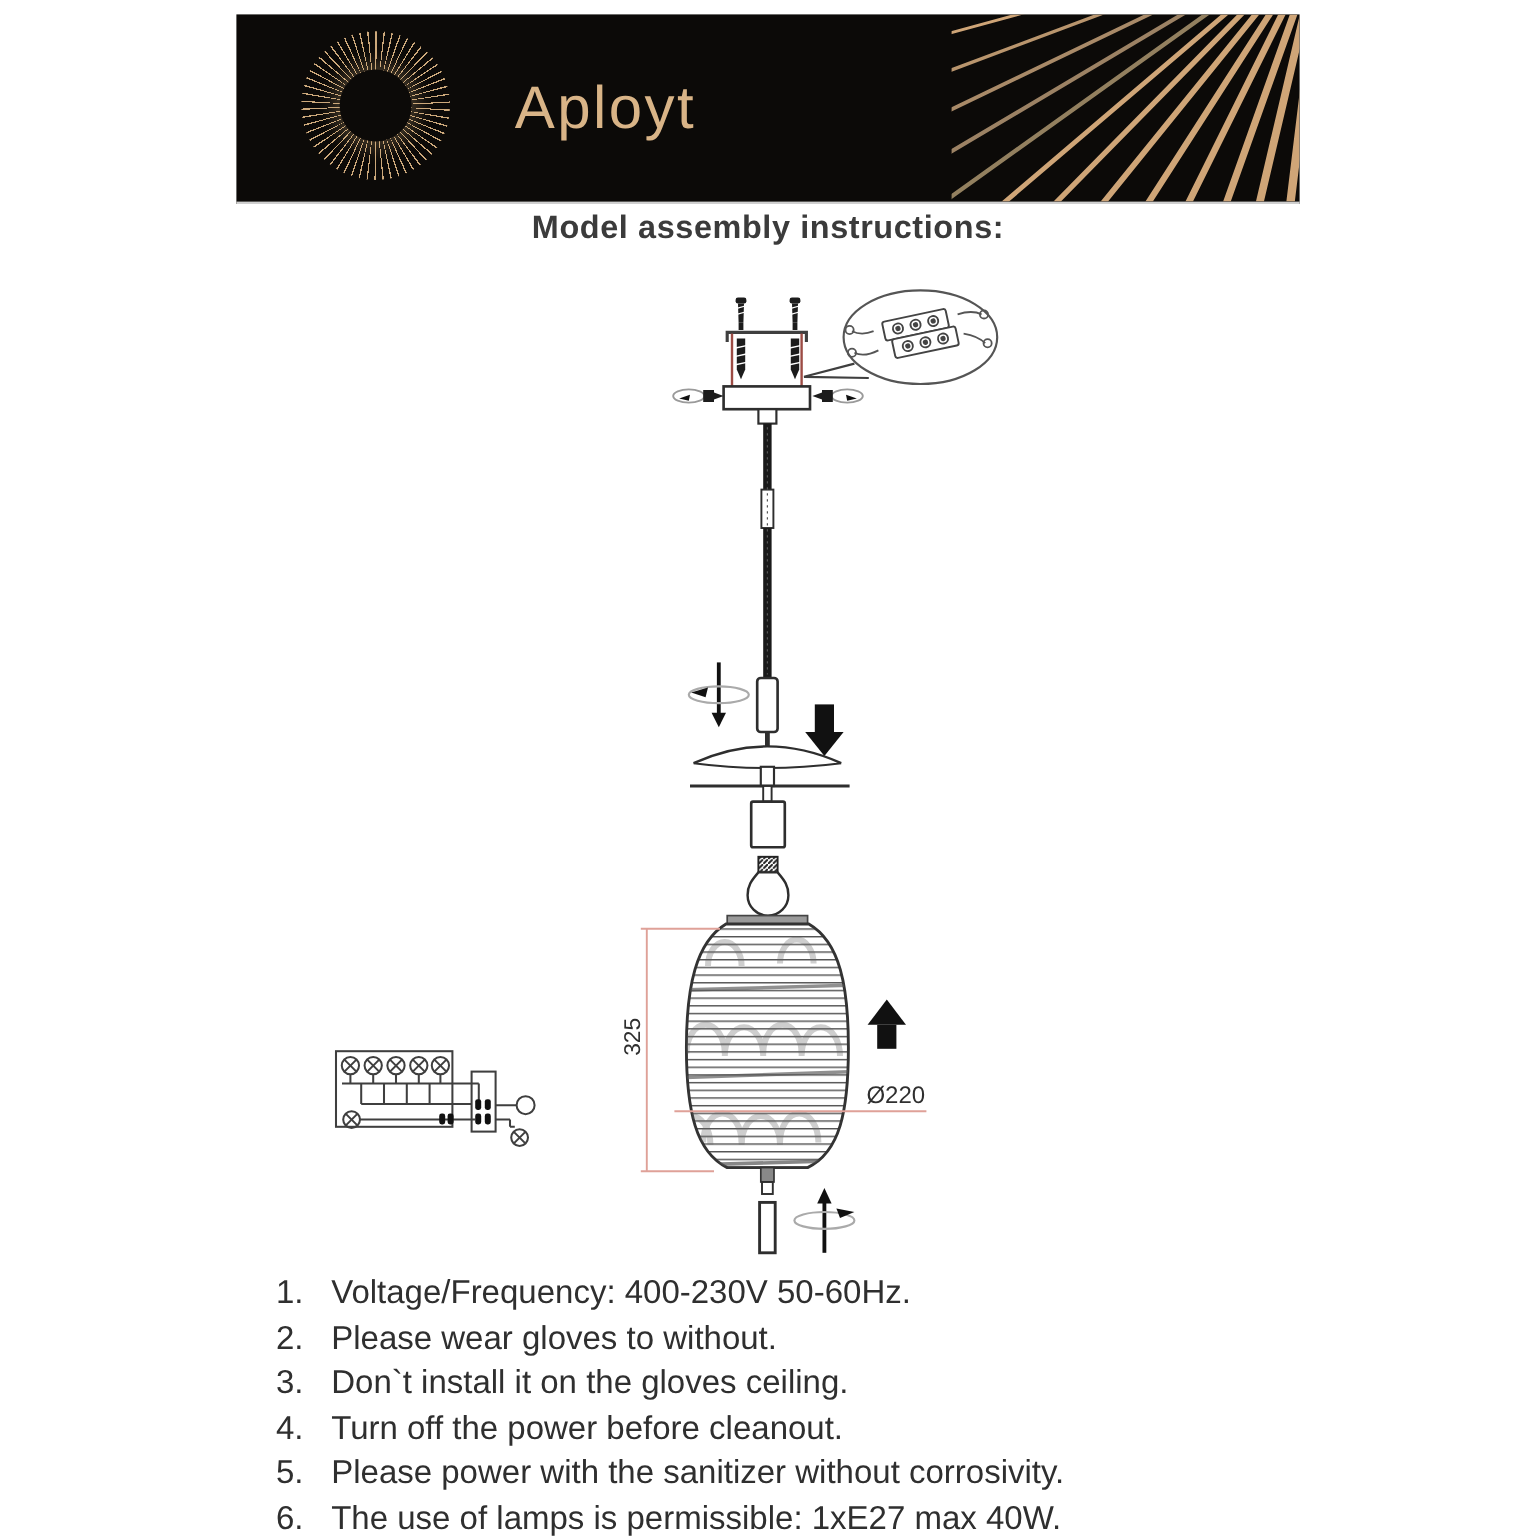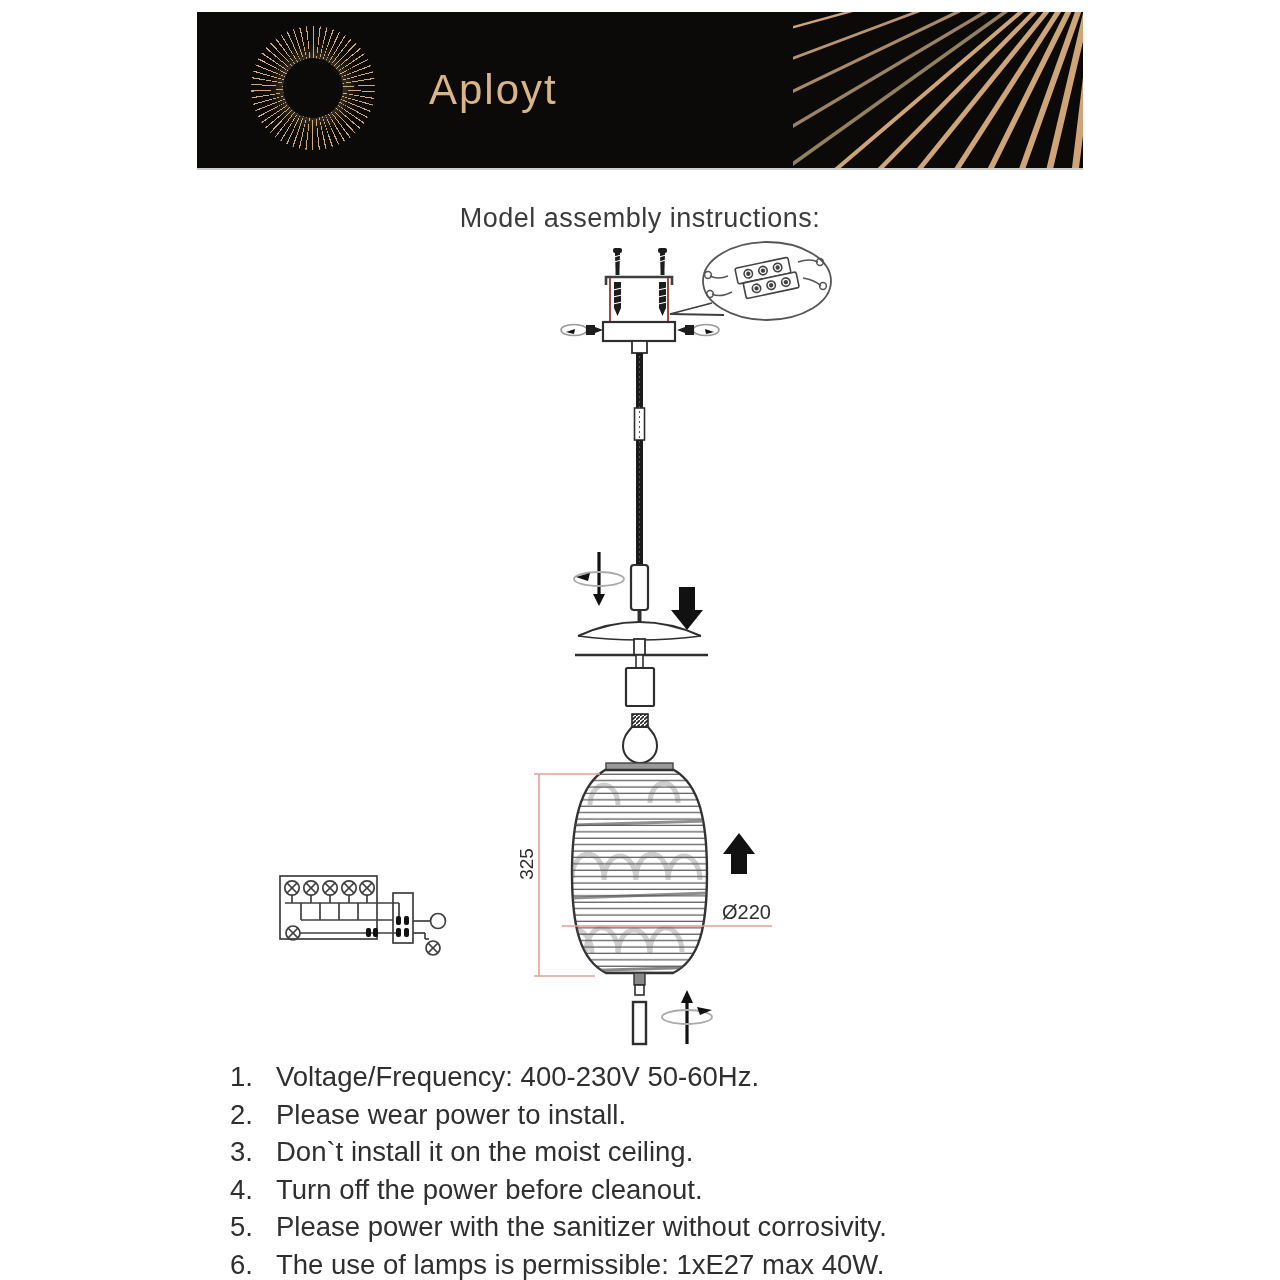--- a/index.html
+++ b/index.html
@@ -17,28 +17,28 @@
   .sunburst{
     position:absolute;left:54px;top:14px;width:124px;height:124px;border-radius:50%;
     background:repeating-conic-gradient(rgba(216,178,130,0.95) 0deg 1.1deg, rgba(216,178,130,0) 1.1deg 6.2deg);
     filter:blur(.2px);
   }
   .sunburst-core{
     position:absolute;left:86px;top:46px;width:60px;height:60px;border-radius:50%;
     background:#0c0a08;box-shadow:0 0 14px 6px rgba(216,178,130,.28);
   }
   .brand{
-    position:absolute;left:232px;top:50px;font-size:42px;line-height:56px;
+    position:absolute;left:232px;top:50px;font-size:50px;line-height:56px;
     color:#d9b487;font-weight:400;letter-spacing:2px;
   }
   .corner-rays{position:absolute;right:0;top:0;width:290px;height:156px;}
 
   
   .title-block{position:absolute;left:0;top:174px;width:1280px;text-align:center;}
-  .title-line{font-size:27px;line-height:31px;color:#3b3b3b;font-weight:400;letter-spacing:.5px;margin-top:29px;}
+  .title-line{font-size:27px;line-height:31px;color:#3b3b3b;font-weight:700;letter-spacing:.5px;}
 
   
   .assembly{position:absolute;left:500px;top:240px;width:340px;height:812px;overflow:visible;}
   .wiring{position:absolute;left:270px;top:860px;width:210px;height:112px;}
 
   
   .instructions{position:absolute;left:222px;top:1058px;width:900px;margin:0;padding:0;list-style:none;}
   .instructions li{display:flex;font-size:27.5px;line-height:37.5px;color:#2f2f2f;}
   .instructions .num{width:46px;flex:0 0 46px;text-align:left;padding-left:8px;}
   .instructions .txt{flex:1;}
@@ -324,25 +324,25 @@
     </g>
   </svg>
 
   <ol class="instructions">
     <li>
       <span class="num">1.</span>
       <span class="txt">Voltage/Frequency: 400-230V 50-60Hz.</span>
     </li>
     <li>
       <span class="num">2.</span>
-      <span class="txt">Please wear power to install.</span>
+      <span class="txt">Please wear gloves to without.</span>
     </li>
     <li>
       <span class="num">3.</span>
-      <span class="txt">Don`t install it on the moist ceiling.</span>
+      <span class="txt">Don`t install it on the gloves ceiling.</span>
     </li>
     <li>
       <span class="num">4.</span>
       <span class="txt">Turn off the power before cleanout.</span>
     </li>
     <li>
       <span class="num">5.</span>
       <span class="txt">Please power with the sanitizer without corrosivity.</span>
     </li>
     <li>

